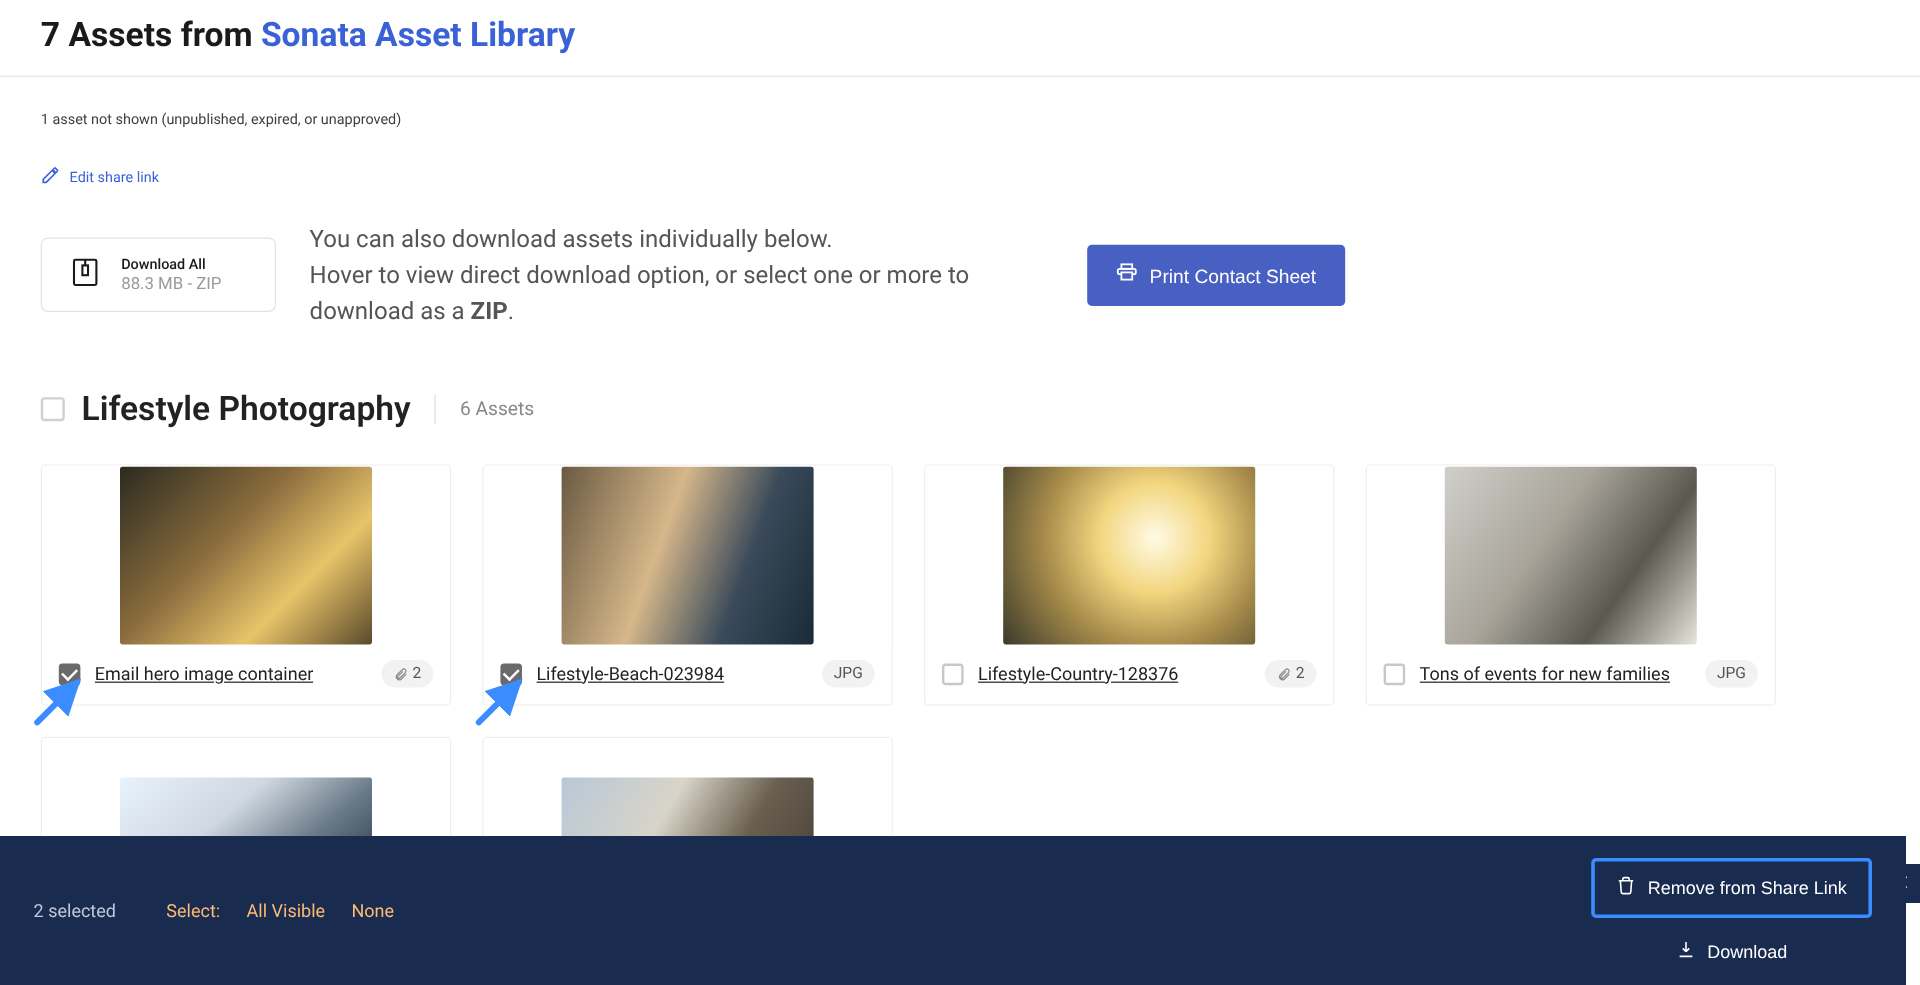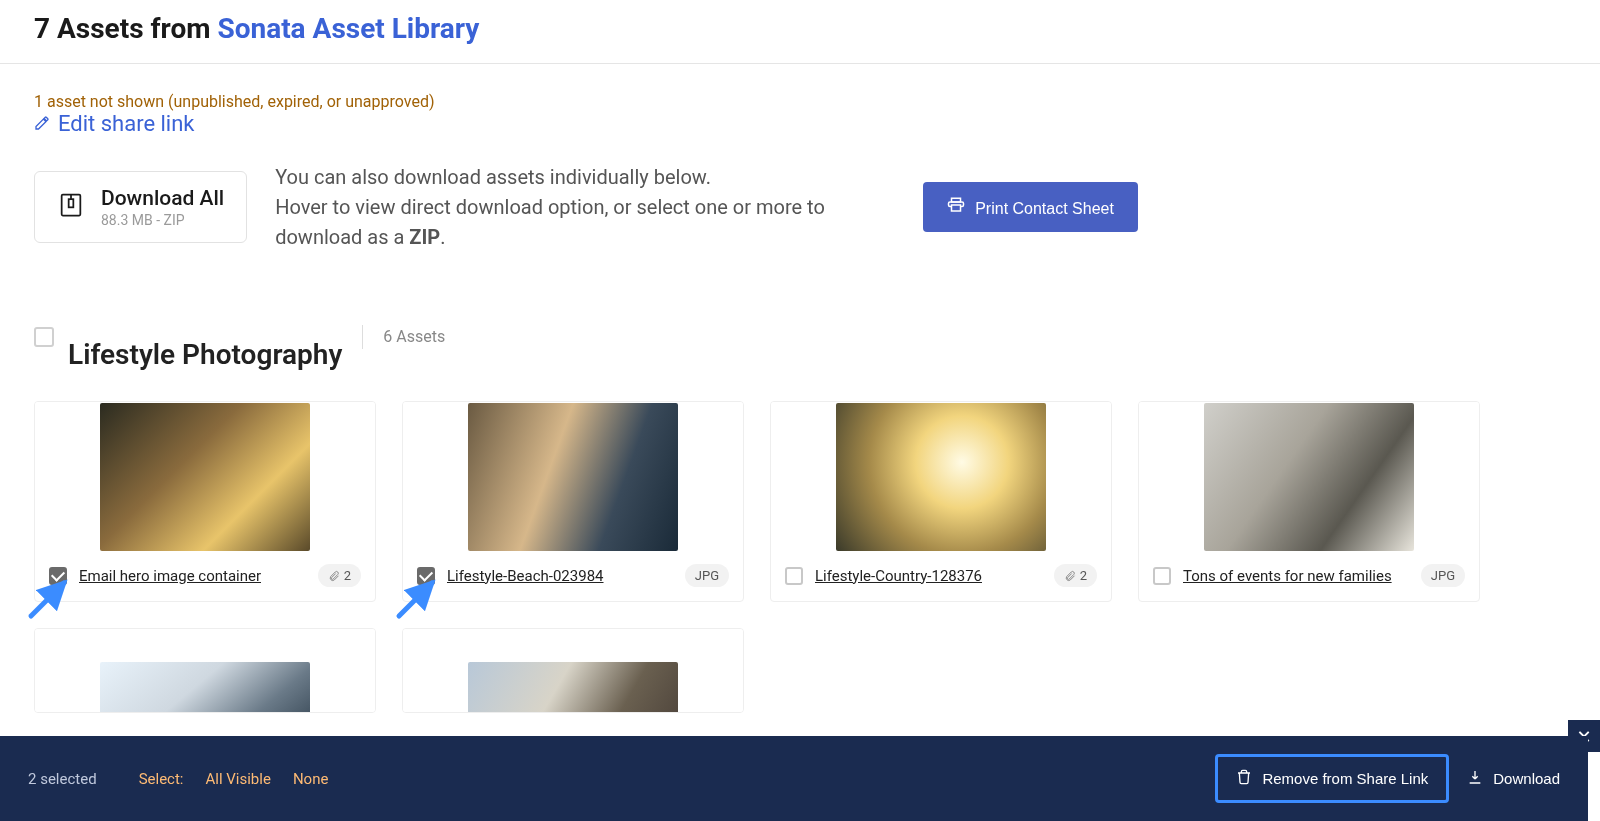--- a/index.html
+++ b/index.html
@@ -11,56 +11,56 @@
       padding-bottom: 80px;
     }
     .header-title {
       padding: 12px 34px 18px 34px;
       font-size: 28px;
       font-weight: 700;
       border-bottom: 1px solid #e5e5e5;
     }
     .header-title .link { color: #3a62d6; font-weight: 700; }
     .hint-area { padding: 28px 34px 0 34px; }
-    .not-shown { color: #a16207; font-size: 16px; }
+    .not-shown { color: #404040; font-size: 12px; margin-bottom: 32px; }
     .edit-link {
       display: inline-flex; align-items: center; gap: 8px;
-      color: #3a62d6; font-size: 22px; cursor: pointer;
+      color: #3a62d6; font-size: 12px; cursor: pointer;
     }
     .edit-link svg { width: 16px; height: 16px; }
     .actions-row {
       display: flex; align-items: center; gap: 28px;
       padding: 26px 34px 50px 34px;
     }
     .download-all {
       display: flex; align-items: center; gap: 16px;
       border: 1px solid #e2e2e2; border-radius: 6px;
       padding: 14px 22px; cursor: pointer;
       min-width: 196px;
     }
     .download-all svg { width: 28px; height: 28px; }
-    .download-all .main { font-size: 21px; color: #1a1a1a; font-weight: 500; }
+    .download-all .main { font-size: 12px; color: #1a1a1a; font-weight: 500; }
     .download-all .sub { font-size: 14px; color: #9a9a9a; margin-top: 2px; }
     .help-text { color: #555; font-size: 20px; line-height: 1.5; max-width: 560px; }
     .help-text b { font-weight: 700; }
     .print-btn {
       display: inline-flex; align-items: flex-end; gap: 10px;
       background: #4860c2; color: #fff; border: none;
       padding: 14px 24px; border-radius: 4px; font-size: 16px;
       cursor: pointer; margin-left: 60px;
     }
     .print-btn svg { width: 18px; height: 18px; }
     .section-head {
       display: flex; align-items: center; gap: 14px;
       padding: 0 34px 12px 34px;
     }
     .section-head .chk {
       width: 20px; height: 20px; border: 2px solid #d0d0d0; border-radius: 3px;
     }
-    .section-head h2 { font-size: 28px; font-weight: 600; color: #222; margin-top: 36px; }
+    .section-head h2 { font-size: 28px; font-weight: 600; color: #222; }
     .section-head .divider { width: 1px; height: 24px; background: #ddd; margin: 0 6px; }
     .section-head .count { color: #888; font-size: 16px; }
     .grid {
       display: grid;
       grid-template-columns: repeat(4, 342px);
       gap: 26px;
       padding: 18px 34px;
     }
     .card {
       border: 1px solid #eee; border-radius: 4px;
@@ -100,21 +100,21 @@
       position: fixed; bottom: 0; left: 0; right: 0;
       background: #1a2b50; color: #cfd6e6;
       padding: 18px 28px; display: flex; align-items: center; justify-content: space-between;
       width: 1588px;
     }
     .footer-left { display: flex; align-items: center; gap: 42px; font-size: 15px; }
     .footer-left .sel { color: #bfc8dc; }
     .footer-left .actions { display: flex; align-items: center; gap: 22px; }
     .footer-left .actions span { color: #fdba74; cursor: pointer; }
     .footer-left .label { color: #9aa7c5; }
-    .footer-right { display: flex; align-items: center; gap: 18px; }
+    .footer-right { display: flex; align-items: center; gap: 18px; flex-direction: column; }
     .remove-btn {
       display: inline-flex; align-items: center; gap: 10px;
       border: 3px solid #3b8cff; color: #fff; background: transparent;
       padding: 12px 18px; border-radius: 4px; font-size: 15px; cursor: pointer;
     }
     .download-btn {
       display: inline-flex; align-items: center; gap: 10px;
       color: #fff; font-size: 15px; cursor: pointer; background: transparent; border: none;
     }
     .close-sq {

